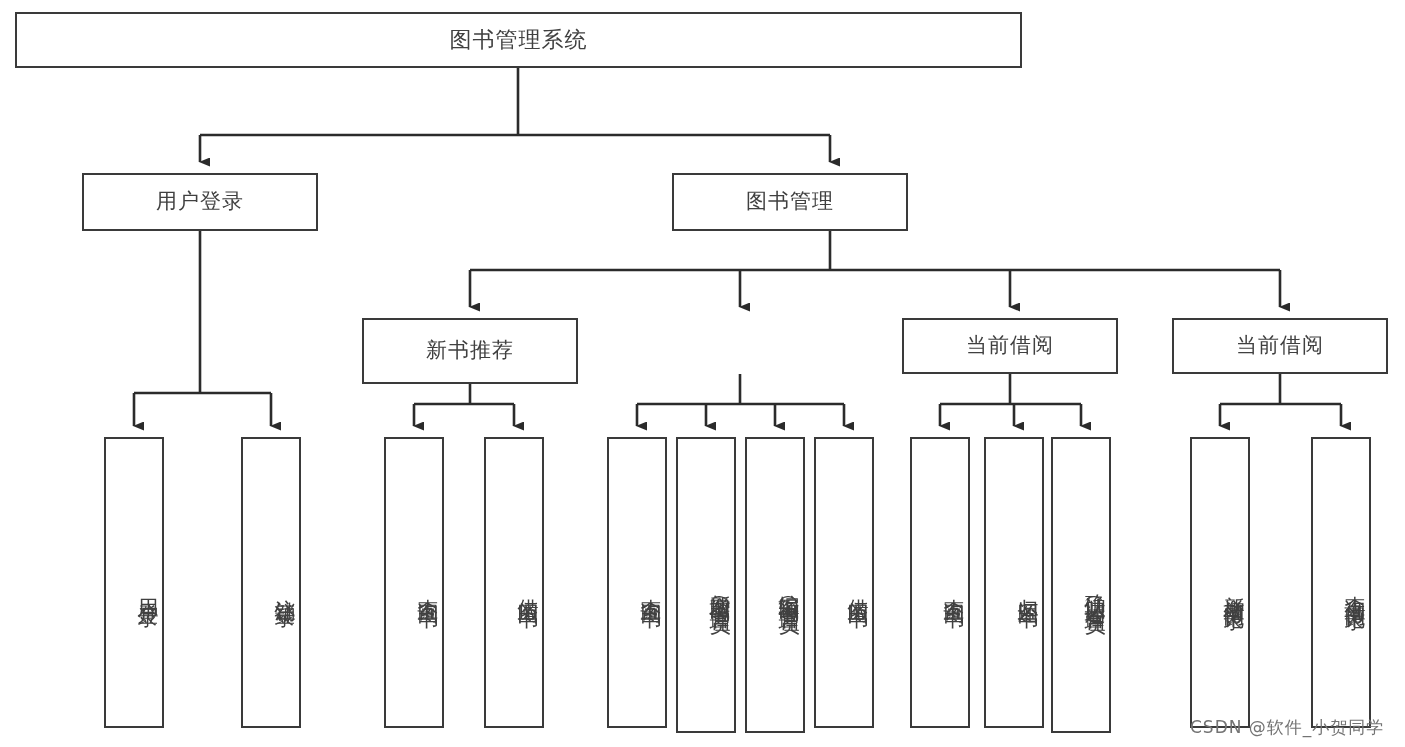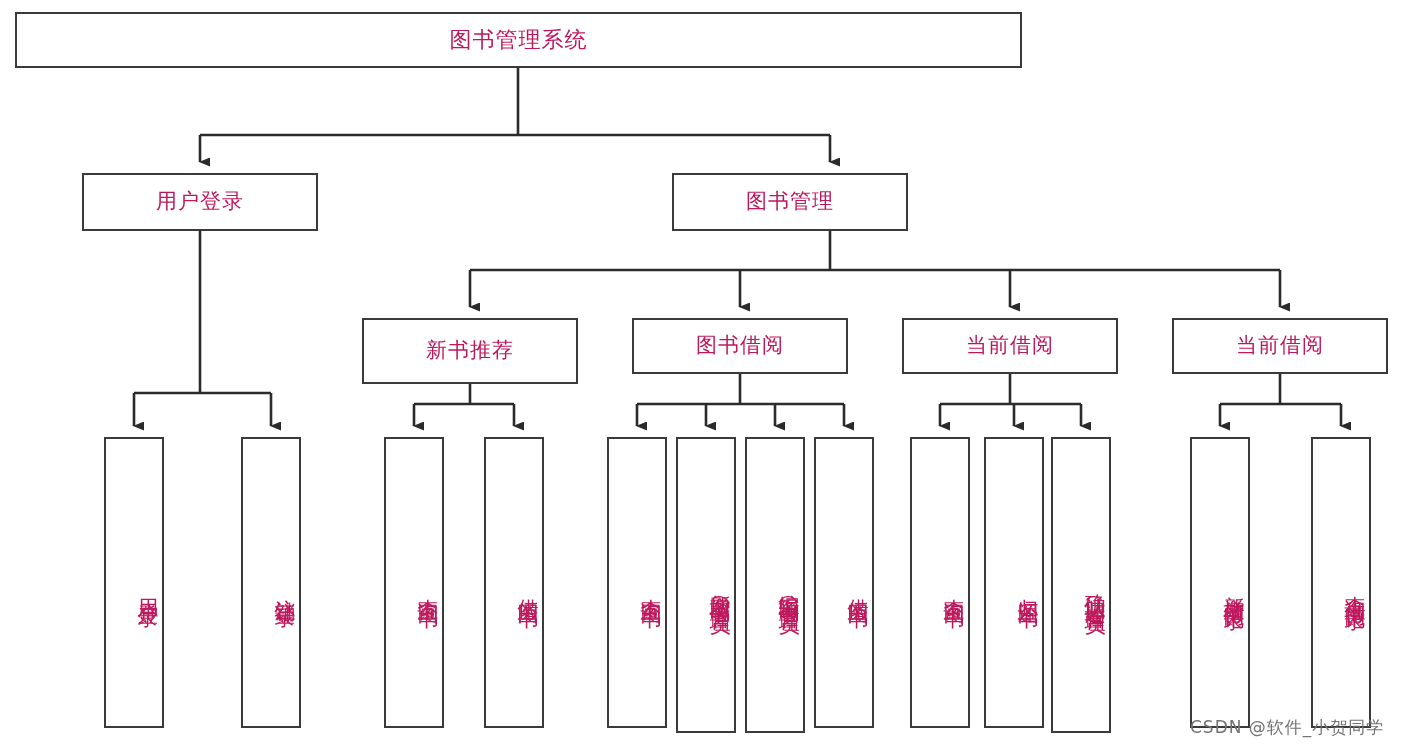--- a/index.html
+++ b/index.html
@@ -27,21 +27,21 @@
     pointer-events: none;
   }
   .node {
     position: absolute;
     box-sizing: border-box;
     background: #ffffff;
     border: 2px solid #3a3a3a;
     display: flex;
     align-items: center;
     justify-content: center;
-    color: #be185d;
+    color: #404040;
   }
   .node.horizontal {
     font-size: 21px;
     line-height: 1.2;
     letter-spacing: 1px;
   }
   .node.root {
     font-size: 22px;
   }
   .node.vertical {
@@ -122,23 +122,20 @@
   <div class="node horizontal" style="left: 82px; top: 173px; width: 236px; height: 58px;">
     <span>用户登录</span>
   </div>
   <div class="node horizontal" style="left: 672px; top: 173px; width: 236px; height: 58px;">
     <span>图书管理</span>
   </div>
 
   <div class="node horizontal" style="left: 362px; top: 318px; width: 216px; height: 66px;">
     <span>新书推荐</span>
   </div>
-  <div class="node horizontal" style="left: 632px; top: 318px; width: 216px; height: 56px;">
-    <span>图书借阅</span>
-  </div>
   <div class="node horizontal" style="left: 902px; top: 318px; width: 216px; height: 56px;">
     <span>当前借阅</span>
   </div>
   <div class="node horizontal" style="left: 1172px; top: 318px; width: 216px; height: 56px;">
     <span>当前借阅</span>
   </div>
 
   <div class="node vertical" style="left: 104px; top: 437px; width: 60px; height: 291px;">
     <span class="vtext">用户登录</span>
   </div>

